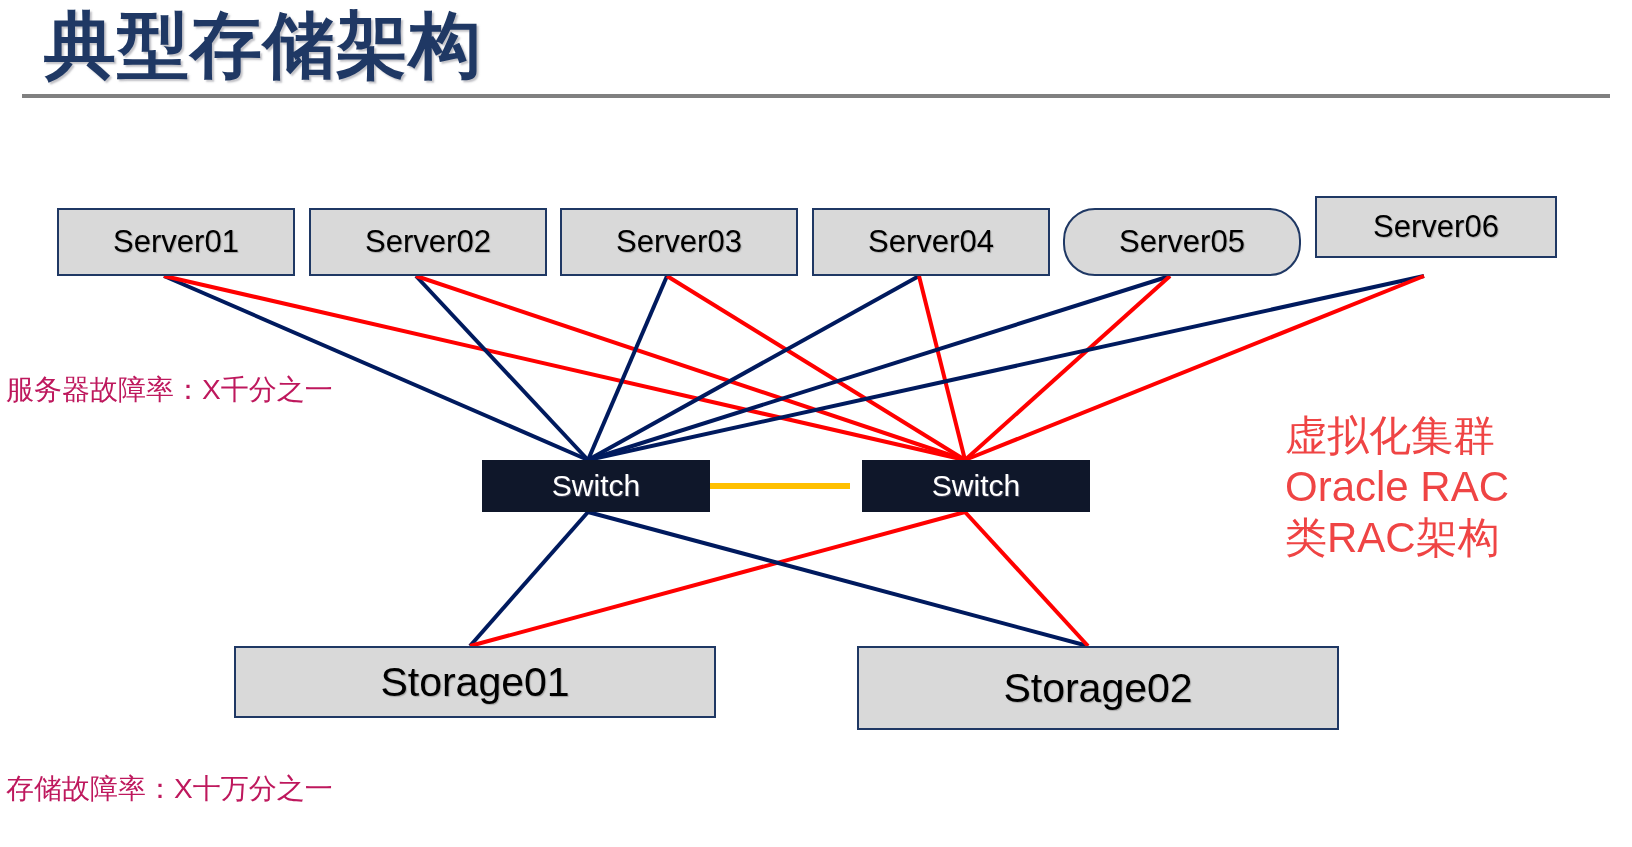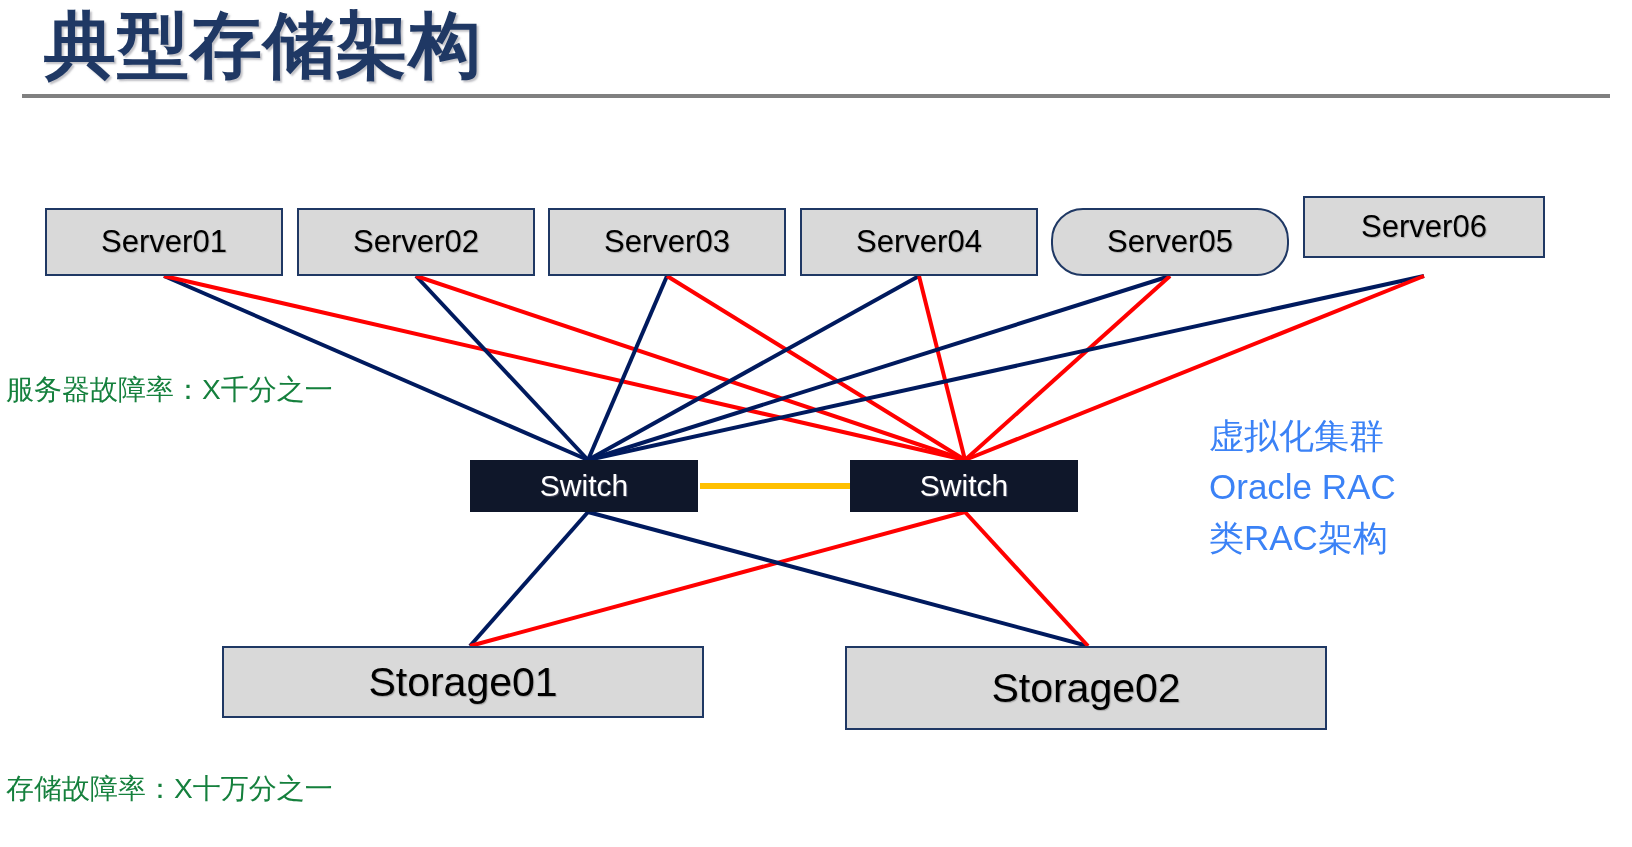--- a/index.html
+++ b/index.html
@@ -50,20 +50,21 @@
   }
 
   
   .node {
     position: absolute;
     box-sizing: border-box;
     display: flex;
     align-items: center;
     justify-content: center;
     text-align: center;
+    margin-left: 12px;
   }
   .node.server {
     background: #D9D9D9;
     border: 2px solid #1F3864;
     font-size: 31px;
     color: #000000;
     text-shadow: 1px 1px 1px rgba(130,130,130,0.6);
   }
   .node.switch {
     background: #0f172a;
@@ -77,30 +78,30 @@
     border: 2px solid #1F3864;
     font-size: 41px;
     color: #000000;
     text-shadow: 1px 1px 1px rgba(130,130,130,0.6);
   }
 
   
   .note {
     position: absolute;
     font-size: 28px;
-    color: #15803d;
+    color: #be185d;
     white-space: nowrap;
   }
   .right-block {
     position: absolute;
-    left: 1209px;
+    left: 1285px;
     top: 410px;
-    font-size: 35px;
+    font-size: 42px;
     line-height: 51px;
-    color: #3b82f6;
+    color: #ef4444;
     white-space: nowrap;
   }
   .right-block div { white-space: nowrap; }
 </style>
 </head>
 <body>
 
 <div id="slide">
 
   <div class="slide-title">典型存储架构</div>

